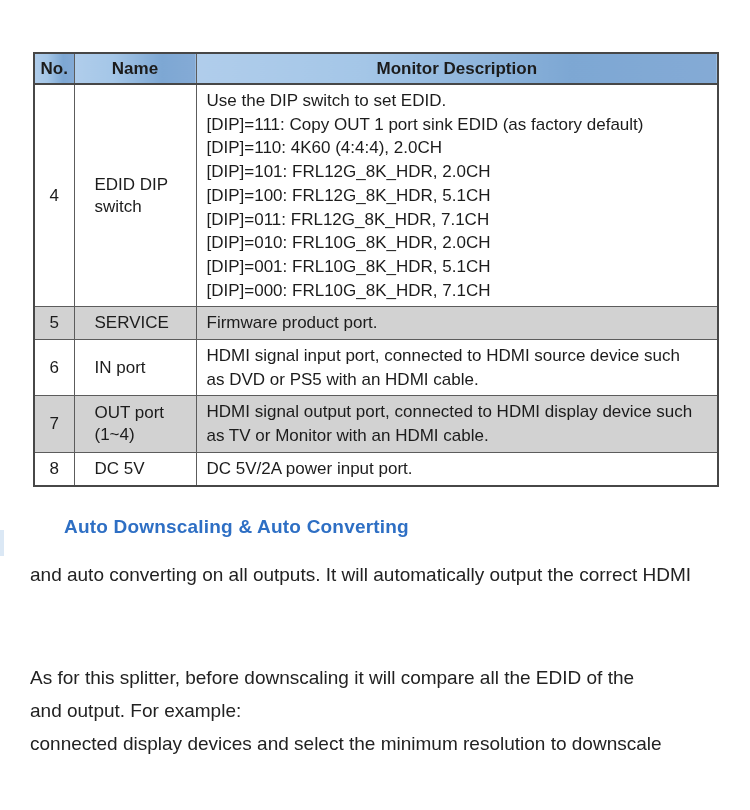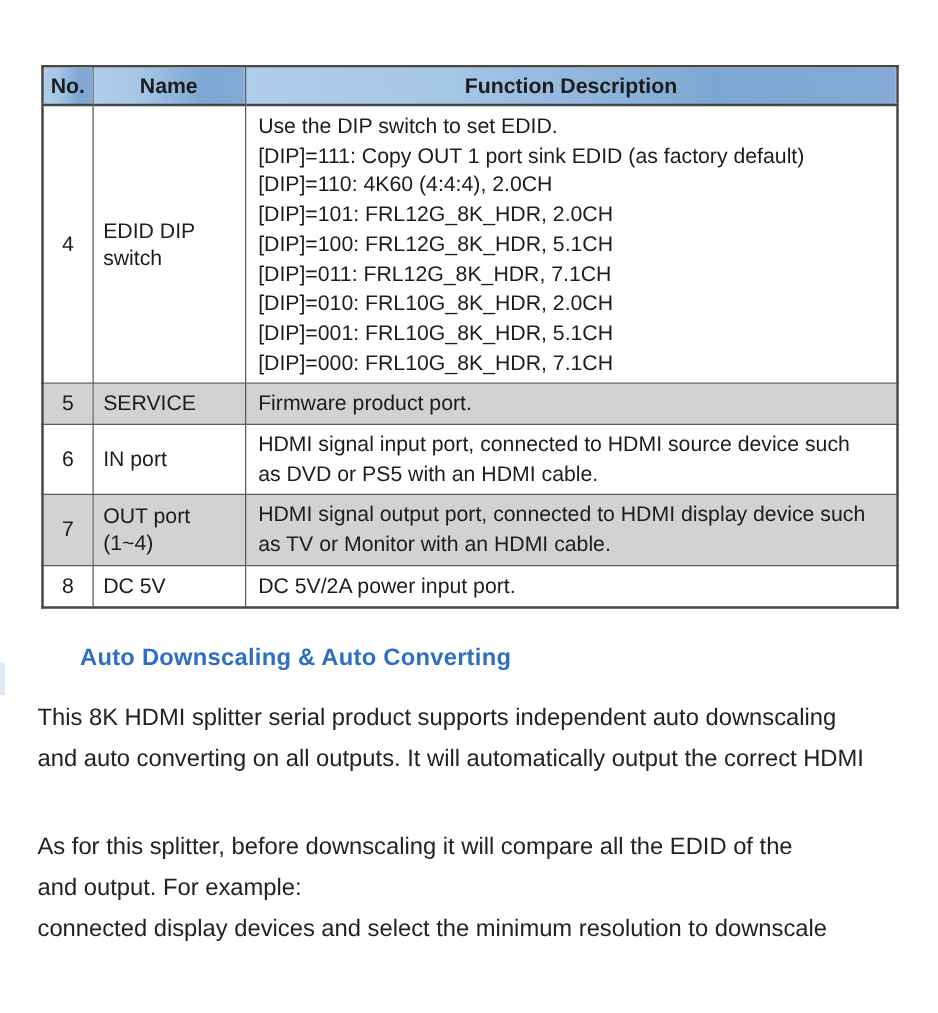--- a/index.html
+++ b/index.html
@@ -27,21 +27,21 @@
     border-bottom: 2px solid #474747;
     margin-top: 20px;
   }
   tr.r4 { height: 214px; }
   tr.r5 { height: 31px; }
   tr.r6 { height: 51px; }
   tr.r7 { height: 52px; }
   tr.r8 { height: 32px; }
   tr.alt td { background: #d2d2d2; }
   td.c-no { text-align: center; }
-  td.c-name { padding-left: 8px; }
+  td.c-name { padding-left: 20px; }
   td.c-desc { padding: 4px 6px 4px 10px; }
   .tline { line-height: 23.7px; white-space: nowrap; }
   .nline { line-height: 22px; white-space: nowrap; }
 
   
   .edge-mark {
     position: absolute; left: 0; top: 530px; width: 4px; height: 26px;
     background: #dbe8f5;
   }
   .section-heading {
@@ -65,21 +65,21 @@
   <table class="func-table">
     <colgroup>
       <col style="width:40px">
         <col style="width:122px">
         <col style="width:522px">
     </colgroup>
     <tbody>
         <tr>
       <th>No.</th>
       <th>Name</th>
-      <th>Function Description</th>
+      <th>Monitor Description</th>
     </tr>
 
     <tr class="r4">
       <td class="c-no">4</td>
       <td class="c-name">
         <div class="nline">EDID DIP</div>
         <div class="nline">switch</div>
       </td>
       <td class="c-desc">
         <div class="tline">Use the DIP switch to set EDID.</div>
@@ -137,21 +137,20 @@
       </td>
     </tr>
   </tbody>
     </table>
 
   <div class="edge-mark"></div>
 
   <div class="section-heading">Auto Downscaling &amp; Auto Converting</div>
 
   <div class="para para1">
-    <div class="pline">This 8K HDMI splitter serial product supports independent auto downscaling</div>
     <div class="pline">and auto converting on all outputs. It will automatically output the correct HDMI</div>
   </div>
 
   <div class="para para2">
     <div class="pline">As for this splitter, before downscaling it will compare all the EDID of the</div>
     <div class="pline">and output. For example:</div>
     <div class="pline">connected display devices and select the minimum resolution to downscale</div>
   </div>
 
 </div>

